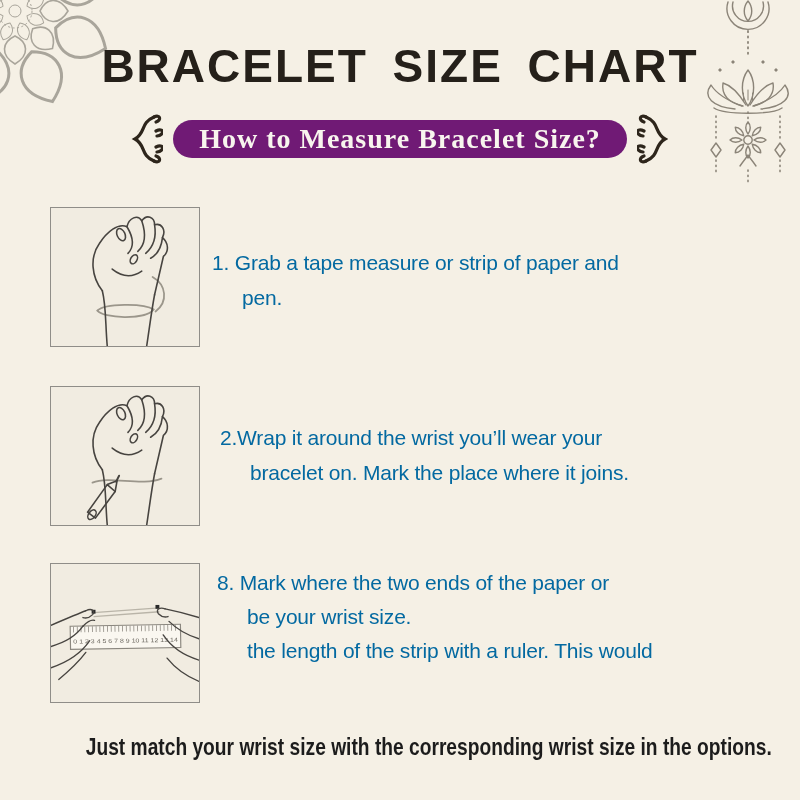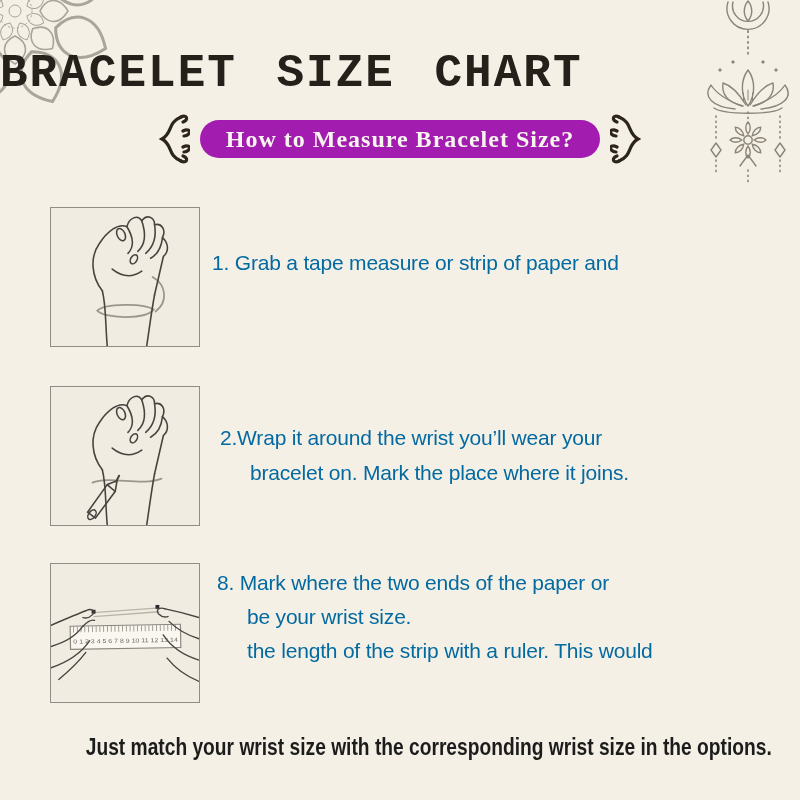--- a/index.html
+++ b/index.html
@@ -6,35 +6,36 @@
   .canvas{
     position:relative;width:800px;height:800px;overflow:hidden;
     background:#f5f0e5;
     font-family:"Liberation Sans", sans-serif;
   }
   
   .mandala{position:absolute;left:0;top:0;}
   .ornament{position:absolute;left:688px;top:0;}
   
   .title{
-    position:absolute;left:0;top:48px;width:100%;
-    font-family:Liberation Mono, monospace;
+    position:absolute;left:0;top:40px;width:100%;
+    text-align:center;
+    font-family:Liberation Sans, sans-serif;
     font-weight:700;font-size:46px;line-height:52px;
     letter-spacing:2px;word-spacing:10px;
     color:#25201a;
   }
   
   .badge-row{
     position:absolute;left:0;top:114px;width:100%;height:50px;
     display:flex;justify-content:center;align-items:center;gap:10px;
   }
   .pill{
-    background:#a21caf;color:#f8f5ee;
+    background:#701a75;color:#f8f5ee;
     font-family:"Liberation Serif", serif;font-weight:700;
-    font-size:24px;line-height:24px;letter-spacing:1px;
+    font-size:28px;line-height:24px;letter-spacing:1px;
     padding:7px 26px;border-radius:24px;white-space:nowrap;
   }
   .flip{transform:scaleX(-1);}
   
   .box{
     position:absolute;left:50px;width:148px;height:138px;
     background:#f1ece1;border:1px solid #8f8d88;
     box-sizing:content-box;padding:0;
   }
   .box svg{display:block;width:148px;height:138px;}
@@ -192,20 +193,21 @@
         <path d="M113,30 C112,40 108,47 101,51"></path>
         <ellipse cx="71" cy="27" rx="4" ry="6.5" transform="rotate(-25 71 27)"></ellipse>
         <ellipse cx="84" cy="52" rx="3.2" ry="5" transform="rotate(30 84 52)"></ellipse>
         <path d="M62,62 C72,70 82,71 92,64"></path>
       </g>
     </svg>
   </div>
 
   <div class="step-text t1">
     <div class="step-line first">1. Grab a tape measure or strip of paper and</div>
+    <div class="step-line">pen.</div>
   </div>
 
   <div class="box b2">
     <svg viewBox="0 0 150 140">
       <g fill="none" stroke="#9b968b" stroke-width="1.8" stroke-linecap="round">
         <path d="M42,97 C60,90 92,101 112,93"></path>
       </g>
       <g fill="none" stroke="#474440" stroke-width="1.6" stroke-linecap="round" stroke-linejoin="round">
         <path d="M57,140 C55,118 56,100 52,84"></path>
         <path d="M97,140 C100,120 102,104 105,88"></path>

